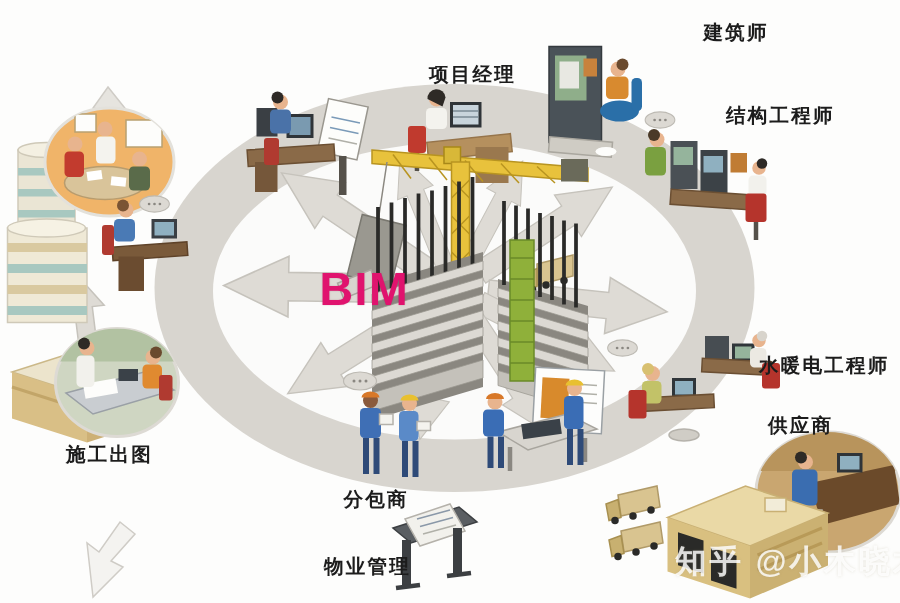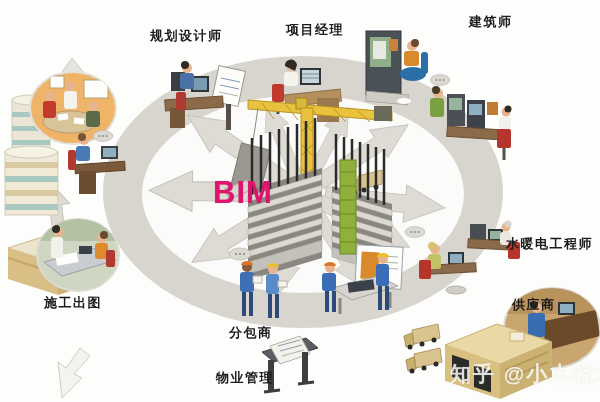--- a/index.html
+++ b/index.html
@@ -372,25 +372,25 @@
         <circle cx="422" cy="344" r="2.5" fill="#2a2a28"></circle>
     <circle cx="434" cy="340" r="2.5" fill="#2a2a28"></circle>
     <polygon points="414,354 440,348 442,362 416,368" fill="#d9c490" stroke="#b09a68"></polygon>
     <polygon points="406,360 414,357 416,369 408,371" fill="#c8b070" stroke="#a89050"></polygon>
     <circle cx="412" cy="371" r="2.5" fill="#2a2a28"></circle>
         <circle cx="424" cy="368" r="2.5" fill="#2a2a28"></circle>
     <circle cx="436" cy="364" r="2.5" fill="#2a2a28"></circle>
   </g>
 </svg>
 
-<div class="lbl" style="left:150px;top:27px">规划设计师</div>
-<div class="lbl" style="left:286px;top:21px">项目经理</div>
+<div class="lbl" style="left:286px;top:41px">项目经理</div>
 <div class="lbl" style="left:469px;top:13px">建筑师</div>
+<div class="lbl" style="left:484px;top:68px">结构工程师</div>
 <div class="lbl" style="left:506px;top:235px">水暖电工程师</div>
-<div class="lbl" style="left:512px;top:296px">供应商</div>
+<div class="lbl" style="left:512px;top:275px">供应商</div>
 <div class="lbl" style="left:229px;top:324px">分包商</div>
 <div class="lbl" style="left:216px;top:369px">物业管理</div>
 <div class="lbl" style="left:44px;top:294px">施工出图</div>
 
 <div class="bim">BIM</div>
 <div class="wm">知乎 @小木晓术</div>
 
 </div>
 
 </body></html>

